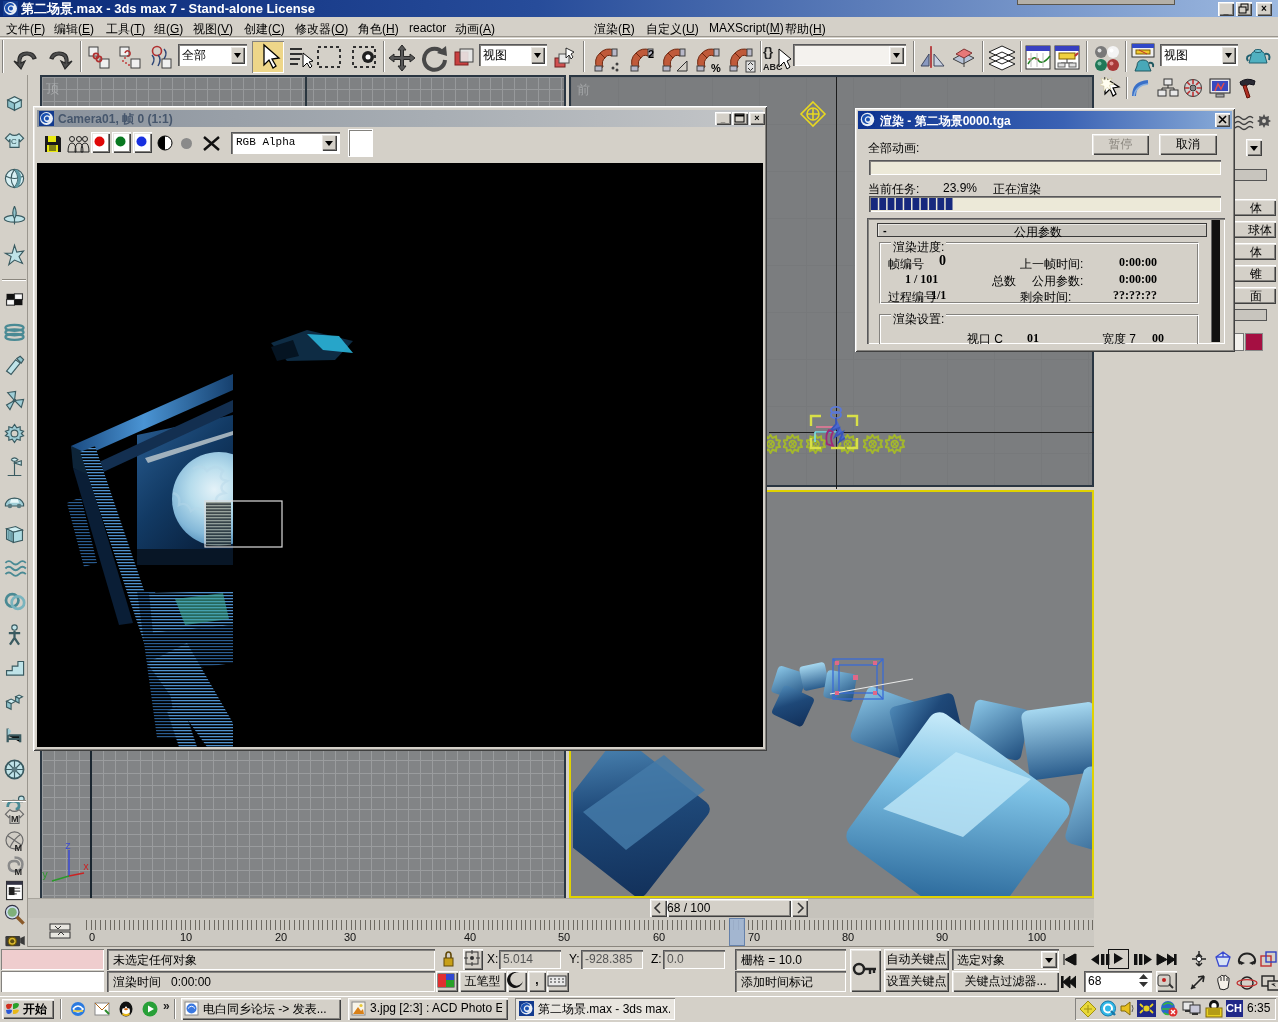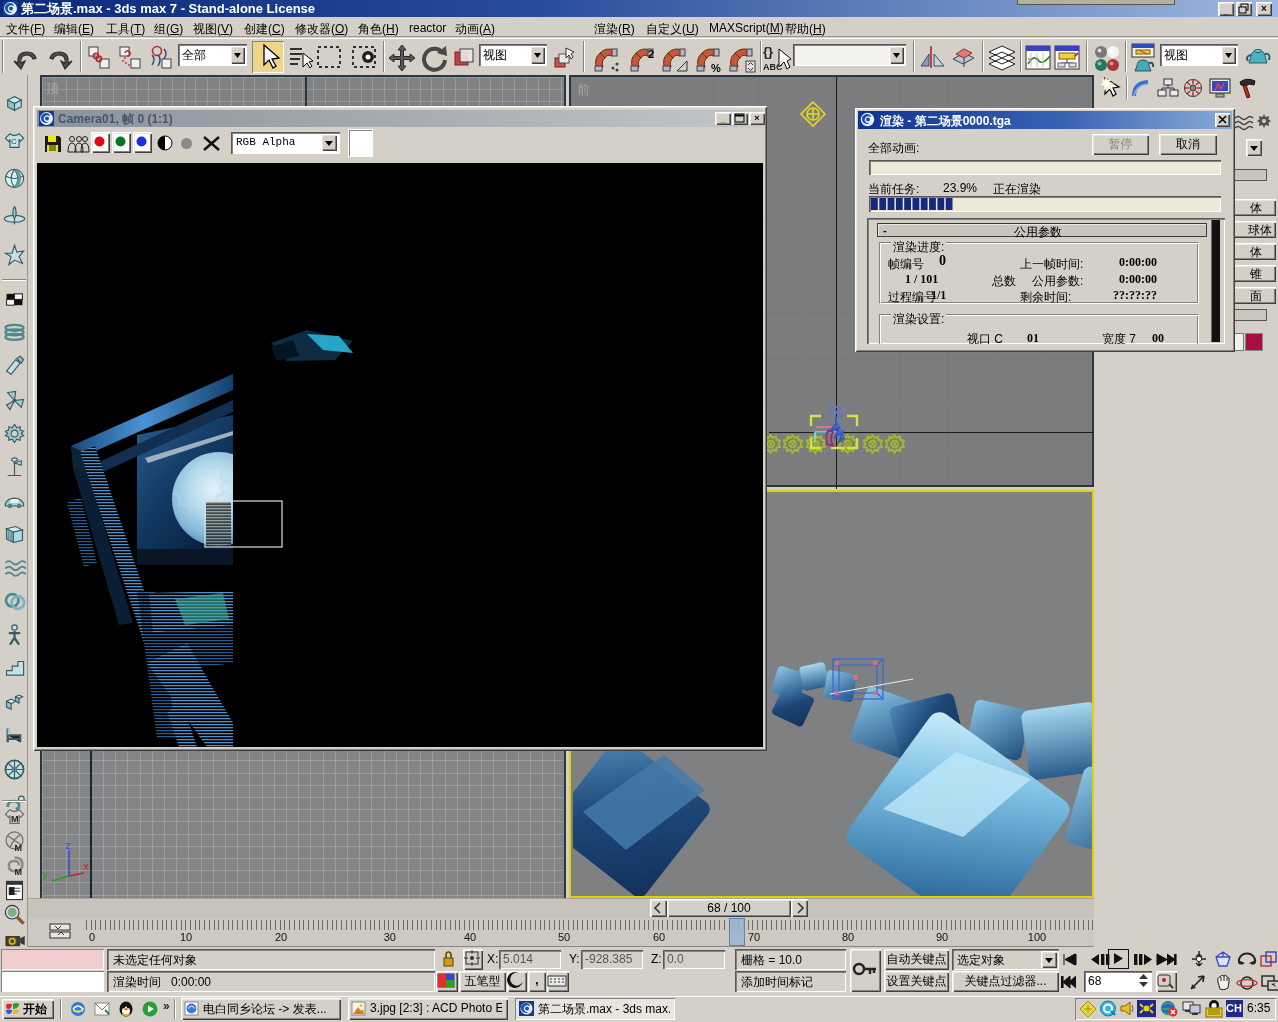--- a/index.html
+++ b/index.html
@@ -563,40 +563,40 @@
  <div class="abs" style="left:133px;top:258px;width:17px;height:18px;background:#f2f0ec;border:1px solid #777"></div>
  <div class="abs" style="left:151px;top:258px;width:18px;height:18px;background:#a50f42;border:1px solid #888"></div>
 </div>
 
 <div class="abs" id="timeslider" style="left:28px;top:898px;width:1066px;height:20px;background:#c6c3bc;box-shadow:inset 0 1px 0 #a8a49c">
  <div class="abs raised2" style="left:622px;top:1px;width:17px;height:18px;text-align:center">
       <svg width="15" height="16" style="margin:1px auto">
         <path d="M9 3 L4 8 L9 13" fill="none" stroke="#333" stroke-width="1.6"></path>
       </svg>
     </div>
- <div class="abs raised2" style="left:639px;top:1px;width:124px;height:18px;text-align:center;font-size:12px;line-height:18px">68 / 100</div>
+ <div class="abs raised2" style="left:639px;top:1px;width:124px;height:18px;text-align:left;font-size:12px;line-height:18px">68 / 100</div>
  <div class="abs raised2" style="left:763px;top:1px;width:17px;height:18px">
       <svg width="15" height="16" style="margin:1px auto">
         <path d="M6 3 L11 8 L6 13" fill="none" stroke="#333" stroke-width="1.6"></path>
       </svg>
     </div>
 </div>
 
 <div class="abs" id="trackbar" style="left:28px;top:918px;width:1066px;height:29px;background:#ccc9c2;border-bottom:1px solid #8a867e">
  <div class="abs" style="left:58px;top:2px;width:1008px;height:10px;background:repeating-linear-gradient(to right,#6e6a62 0 1px,transparent 1px 4.725px)"></div>
  <svg class="abs" style="left:20px;top:4px" width="26" height="18">
       <rect x="2" y="2" width="20" height="6" fill="#e8e6e0" stroke="#333"></rect>
       <rect x="2" y="10" width="20" height="6" fill="#e8e6e0" stroke="#333"></rect>
       <path d="M7 4 l3 3 3-3 M16 13 l-3-3 -3 3" stroke="#333" fill="none"></path>
     </svg>
  <div class="abs" style="top:13px;font-size:11px;color:#111">
       <span class="abs" style="left:52px;width:24px;text-align:center">0</span>
       <span class="abs" style="left:146px;width:24px;text-align:center">10</span>
       <span class="abs" style="left:241px;width:24px;text-align:center">20</span>
-      <span class="abs" style="left:344px;width:24px;text-align:right">30</span>
+      <span class="abs" style="left:316px;width:24px;text-align:left">30</span>
       <span class="abs" style="left:430px;width:24px;text-align:center">40</span>
       <span class="abs" style="left:524px;width:24px;text-align:center">50</span>
       <span class="abs" style="left:619px;width:24px;text-align:center">60</span>
       <span class="abs" style="left:714px;width:24px;text-align:center">70</span>
       <span class="abs" style="left:808px;width:24px;text-align:center">80</span>
       <span class="abs" style="left:902px;width:24px;text-align:center">90</span>
       <span class="abs" style="left:997px;width:24px;text-align:center">100</span>
     </div>
  <div class="abs" style="left:701px;top:0;width:16px;height:28px;background:#9fb4d2;border:1px solid #5a7aa8;opacity:0.9"></div>
 </div>

